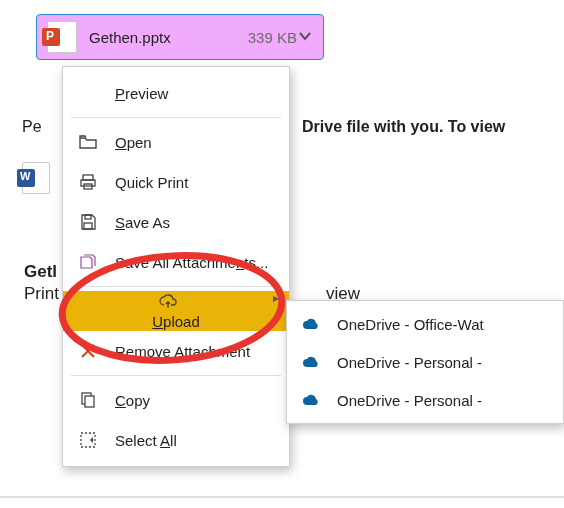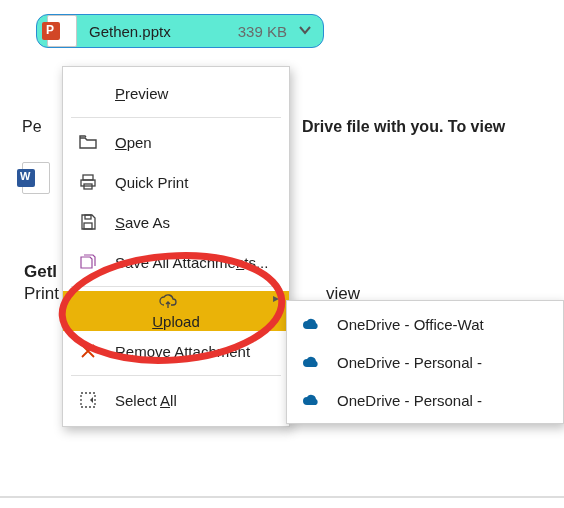--- a/index.html
+++ b/index.html
@@ -49,24 +49,24 @@
     top: 284px;
     left: 326px;
     font-size: 17px;
     color: #222;
   }
   .attachment-pill {
     position: absolute;
     top: 14px;
     left: 36px;
     width: 288px;
-    height: 34px;
-    background: #5eead4;
+    height: 46px;
+    background: #f0abfc;
     border: 1px solid #2a8dd4;
-    border-radius: 12px;
+    border-radius: 4px;
     display: flex;
     align-items: center;
     padding: 0 10px;
     box-sizing: border-box;
   }
   .ppt-icon {
     width: 28px;
     height: 30px;
     background: #fff;
     border: 1px solid #c8c8c8;
@@ -95,21 +95,20 @@
     font-weight: bold;
   }
   .att-name {
     font-size: 15px;
     color: #222;
     flex: 1;
   }
   .att-size {
     font-size: 15px;
     color: #6a6a6a;
-    margin-right: 10px;
   }
   .chevron {
     color: #555;
     font-size: 15px;
   }
   .word-icon {
     position: absolute;
     left: 22px;
     top: 162px;
     width: 26px;
@@ -319,20 +318,29 @@
     <span class="menu-icon">
       <svg width="18" height="18" viewBox="0 0 18 18">
           <path d="M3 3 L15 15 M15 3 L3 15" stroke="#d83b01" stroke-width="1.8"></path>
         </svg>
     </span>
     <span class="menu-label">Remo<u>v</u>e Attachment</span>
   </div>
 
   <div class="menu-sep"></div>
 
+  <div class="menu-item">
+    <span class="menu-icon">
+      <svg width="20" height="20" viewBox="0 0 20 20">
+          <rect x="4" y="3" width="9" height="11" fill="none" stroke="#444" stroke-width="1.3"></rect>
+          <rect x="7" y="6" width="9" height="11" fill="#fff" stroke="#444" stroke-width="1.3"></rect>
+        </svg>
+    </span>
+    <span class="menu-label"><u>C</u><span>opy</span></span>
+  </div>
 
   <div class="menu-item">
     <span class="menu-icon">
       <svg width="20" height="20" viewBox="0 0 20 20">
           <rect x="3" y="3" width="14" height="14" fill="none" stroke="#444" stroke-width="1.3" stroke-dasharray="2 2"></rect>
           <path d="M12 10 l3-3 v6 z" fill="#444"></path>
         </svg>
     </span>
     <span class="menu-label">Select <u>A</u>ll</span>
   </div>

